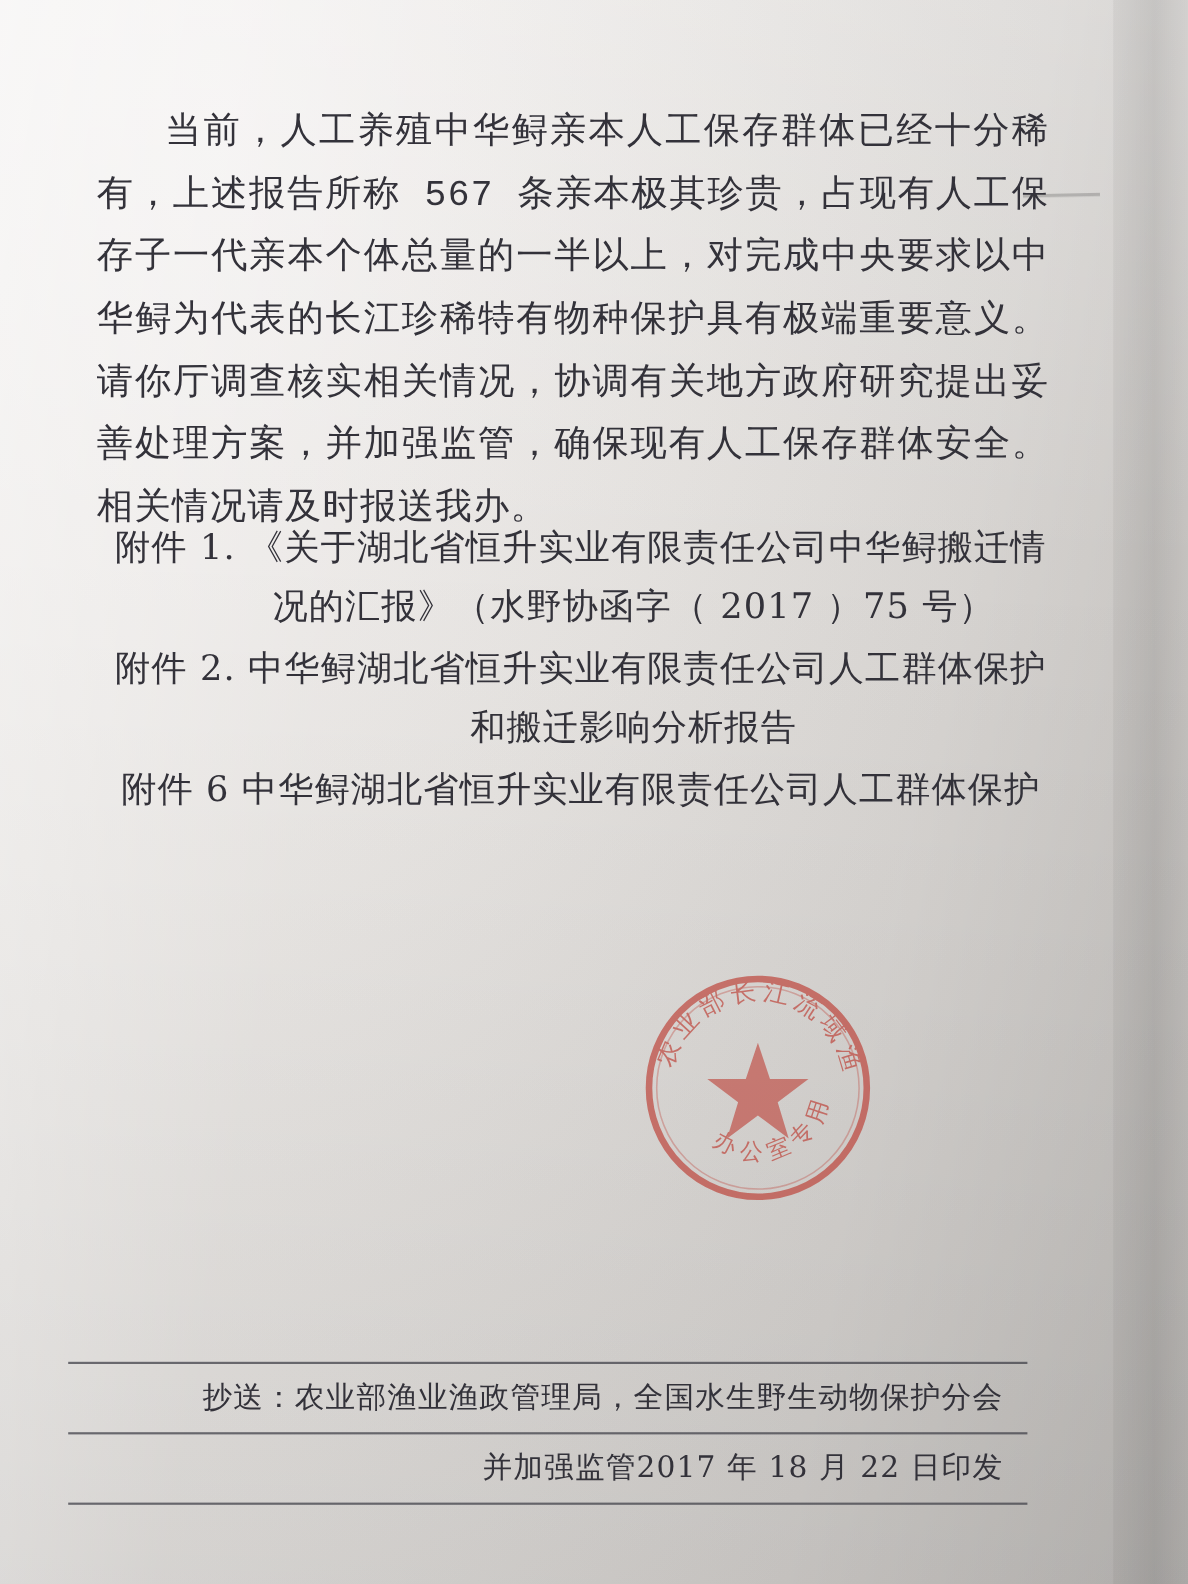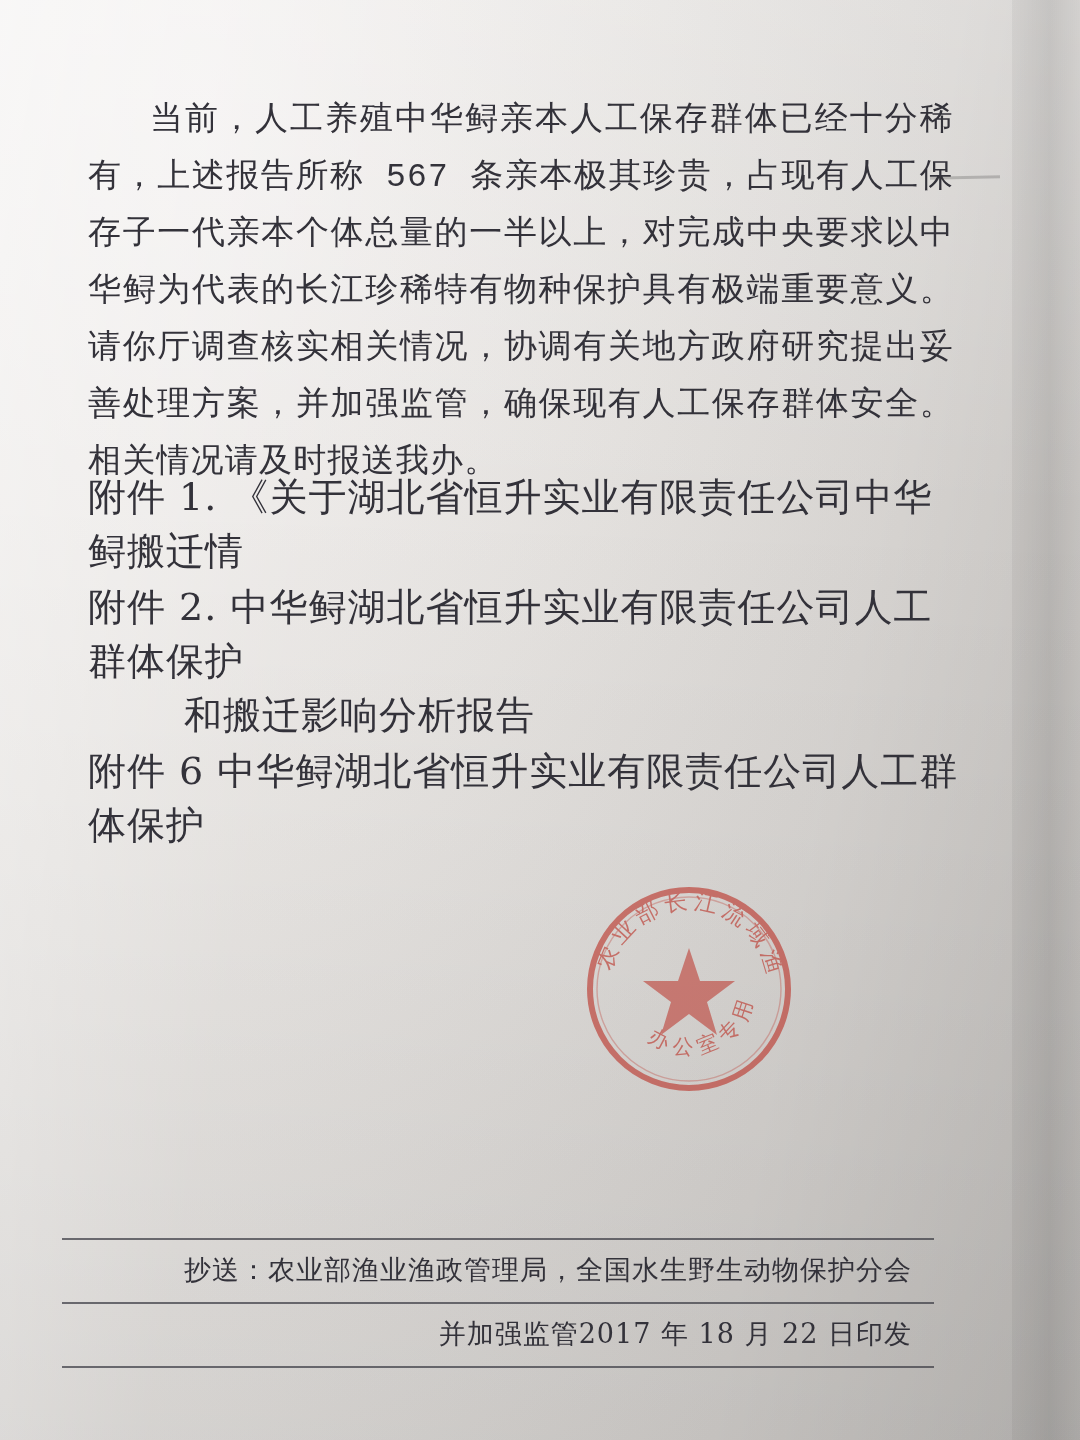--- a/index.html
+++ b/index.html
@@ -69,25 +69,26 @@
   }
 
   
   .attachments {
     position: absolute;
     left: 88px;
     top: 470px;
     width: 880px;
   }
   .att-item {
-    font-size: 38px;
+    font-size: 32px;
     line-height: 54px;
     letter-spacing: 1px;
     color: #33323a;
     margin-bottom: 2px;
+    text-align: center;
   }
   .att-item .lbl {
     display: inline;
   }
   .att-item .cont {
     display: block;
     padding-left: 96px;
   }
 
   
@@ -176,20 +177,21 @@
 
     <div class="para">当前，人工养殖中华鲟亲本人工保存群体已经十分稀有，上述报告所称 567 条亲本极其珍贵，占现有人工保存子一代亲本个体总量的一半以上，对完成中央要求以中华鲟为代表的长江珍稀特有物种保护具有极端重要意义。请你厅调查核实相关情况，协调有关地方政府研究提出妥善处理方案，并加强监管，确保现有人工保存群体安全。相关情况请及时报送我办。</div>
 
     <div class="smudge"></div>
 
     <div class="attachments">
 
       <div class="att-item">
         <span class="lbl">附件 1.</span>
         <span>《关于湖北省恒升实业有限责任公司中华鲟搬迁情</span>
+        <span class="cont">况的汇报》（水野协函字（ 2017 ）75 号）</span>
       </div>
 
       <div class="att-item">
         <span class="lbl">附件 2.</span>
         <span>中华鲟湖北省恒升实业有限责任公司人工群体保护</span>
         <span class="cont">和搬迁影响分析报告</span>
       </div>
 
       <div class="att-item">
         <span class="lbl">附件 6</span>

